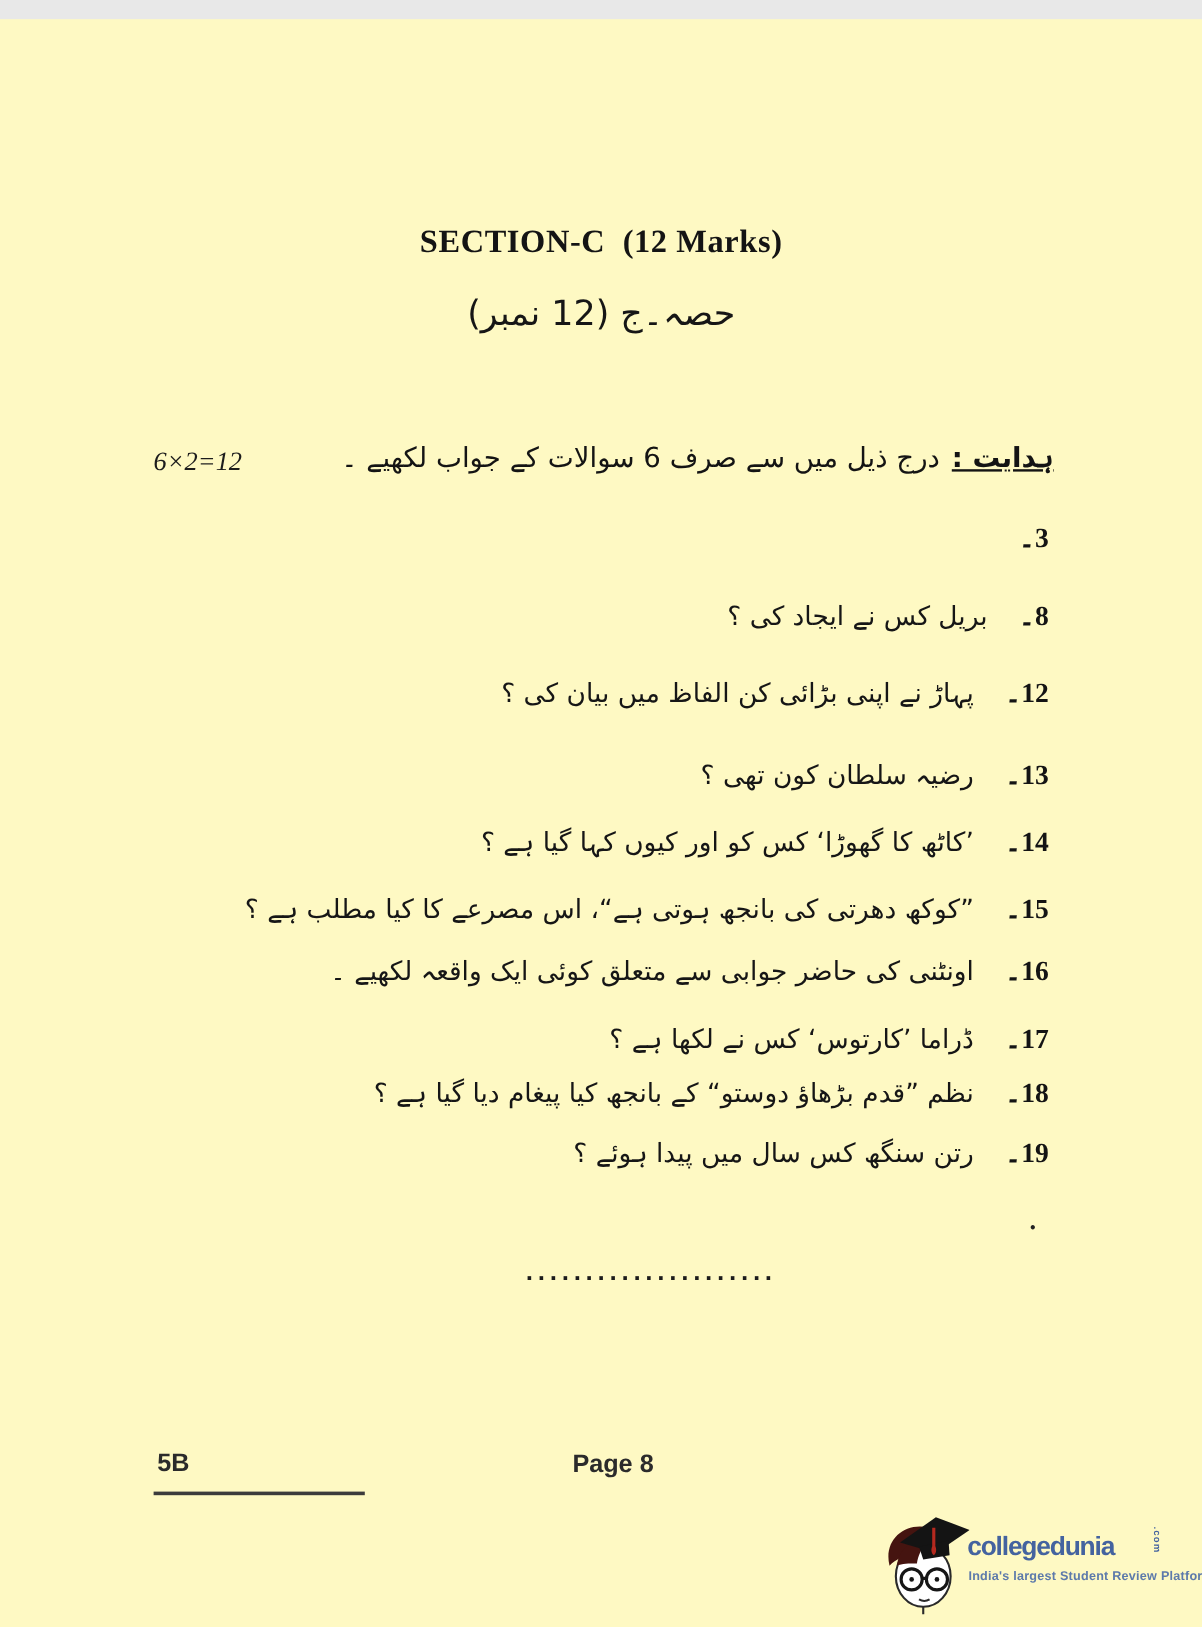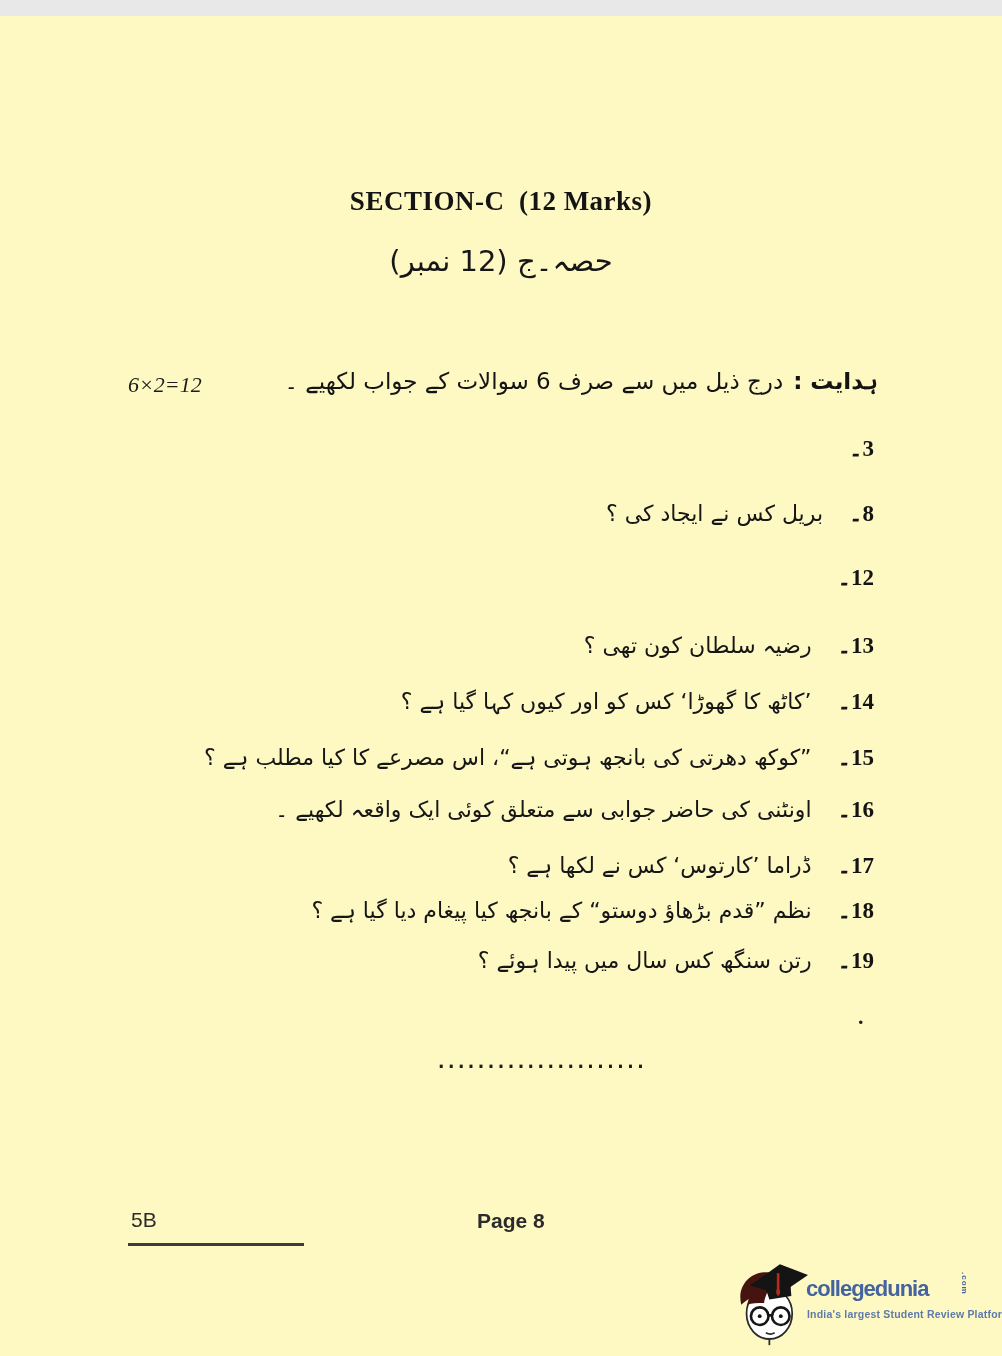--- a/index.html
+++ b/index.html
@@ -52,21 +52,21 @@
   }
   .instruction {
     position: absolute;
     top: 352px;
     right: 124px;
     direction: rtl;
     font-size: 23px;
     white-space: nowrap;
     color: #141414;
   }
-  .instruction .inst-label { font-weight: bold; margin-left: 10px; }
+  .instruction .inst-label { font-weight: bold; margin-left: 10px; text-decoration: underline; }
   .questions {
     position: absolute;
     left: 0;
     top: 0;
     width: 100%;
     height: 100%;
     pointer-events: none;
   }
   .q-row {
     position: absolute;
@@ -104,21 +104,21 @@
     font-size: 17px;
     font-weight: bold;
     letter-spacing: 3.5px;
     color: #1c1c1c;
   }
   .footer-code {
     position: absolute;
     left: 131px;
     top: 1192px;
     font-family: "Liberation Sans", sans-serif;
-    font-weight: normal;
+    font-weight: bold;
     font-size: 21px;
     color: #2b2b2b;
   }
   .footer-rule {
     position: absolute;
     left: 128px;
     top: 1227px;
     width: 176px;
     height: 2.5px;
     background: #3c3c3c;
@@ -192,20 +192,21 @@
   <div class="questions">
     <div class="q-row" style="top:419px">
       <span class="q-num">3۔</span>
     </div>
     <div class="q-row" style="top:484px">
       <span class="q-num">8۔</span>
       <span class="q-text urdu">بریل کس نے ایجاد کی ؟</span>
     </div>
     <div class="q-row" style="top:548px">
       <span class="q-num">12۔</span>
+      <span class="q-text urdu">پہاڑ نے اپنی بڑائی کن الفاظ میں بیان کی ؟</span>
     </div>
     <div class="q-row" style="top:616px">
       <span class="q-num">13۔</span>
       <span class="q-text urdu">رضیہ سلطان کون تھی ؟</span>
     </div>
     <div class="q-row" style="top:672px">
       <span class="q-num">14۔</span>
       <span class="q-text urdu">’کاٹھ کا گھوڑا‘ کس کو اور کیوں کہا گیا ہے ؟</span>
     </div>
     <div class="q-row" style="top:728px">

